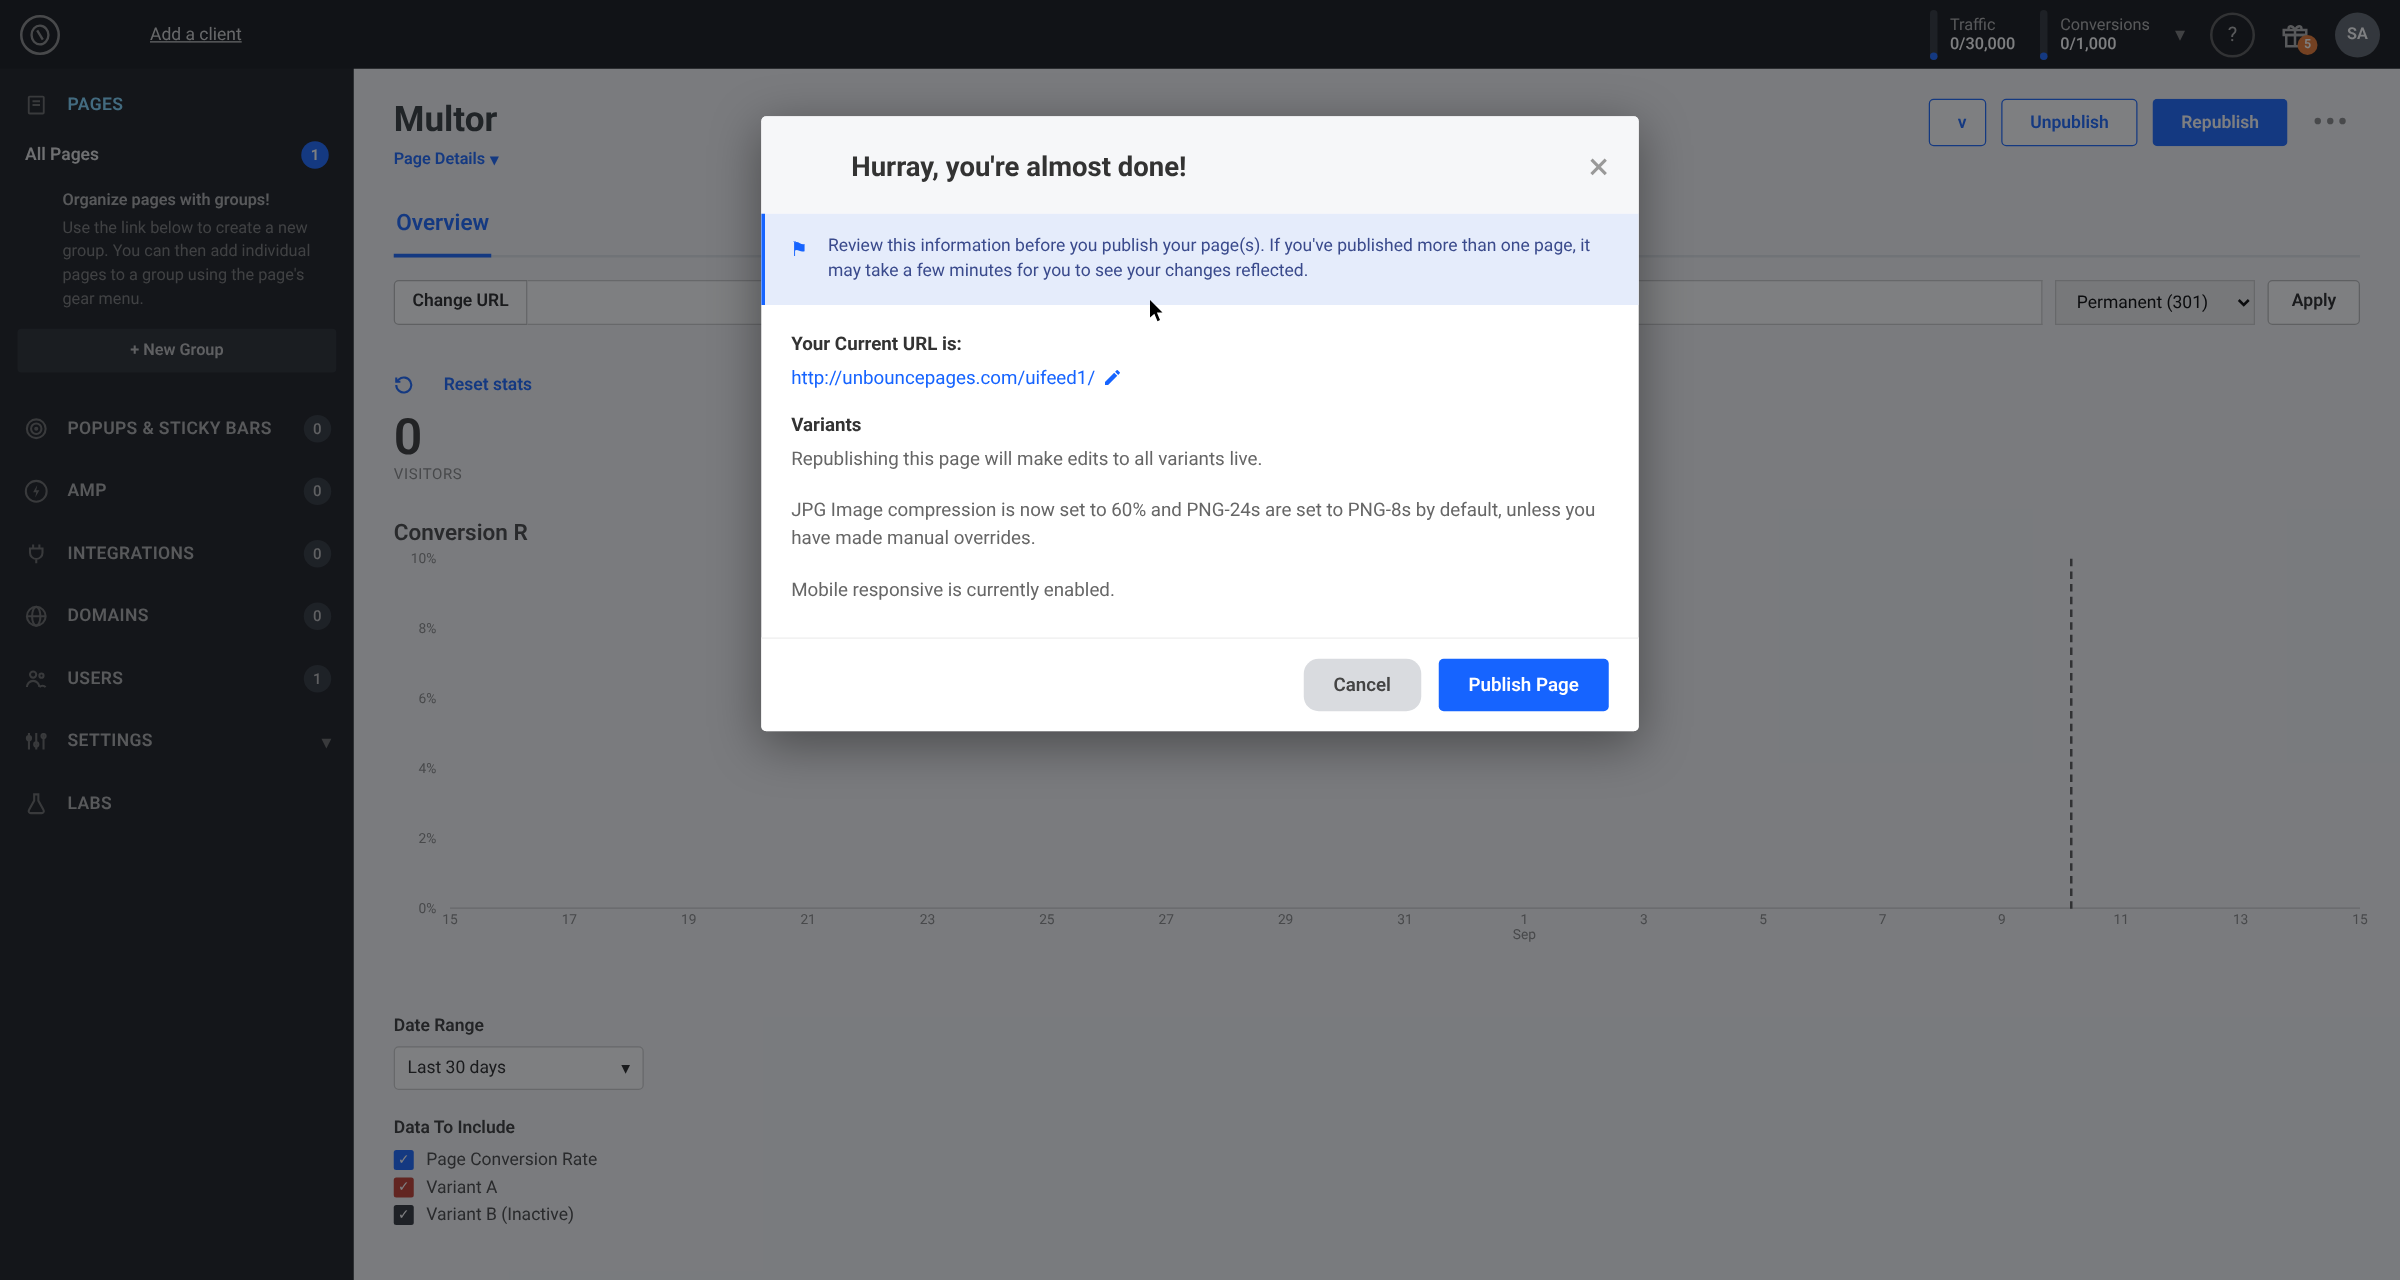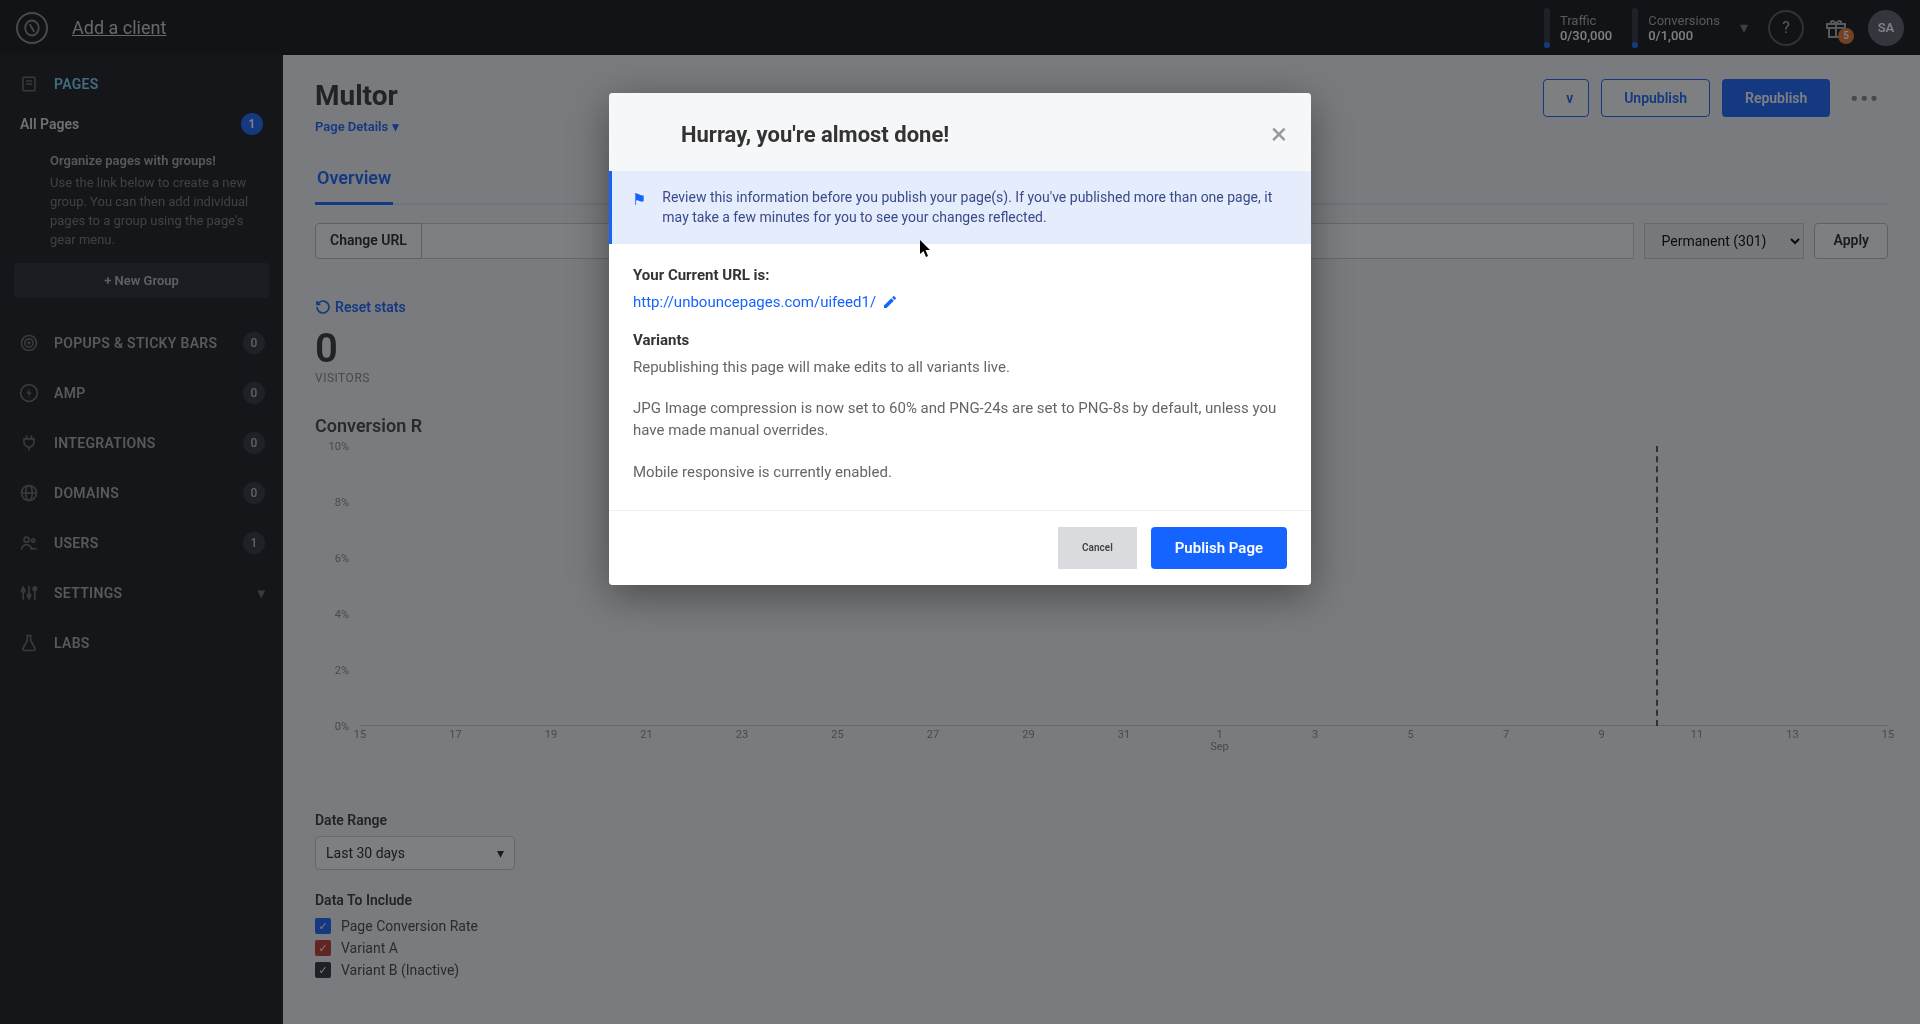--- a/index.html
+++ b/index.html
@@ -2,21 +2,21 @@
 <html><head>
 <meta charset="utf-8">
 <style>
 * { margin: 0; padding: 0; box-sizing: border-box; font-family: -apple-system, BlinkMacSystemFont, "Segoe UI", Roboto, sans-serif; }
 body { background: #1a1d21; color: #fff; overflow: hidden; width: 1920px; height: 1024px; position: relative; }
 
 
 .topbar { height: 55px; background: #0f1114; display: flex; align-items: center; padding: 0 16px; justify-content: space-between; }
 .topbar-left { display: flex; align-items: center; gap: 24px; }
 .logo { width: 32px; height: 32px; border: 2px solid #888; border-radius: 50%; display: flex; align-items: center; justify-content: center; color: #888; }
-.add-client { color: #ccc; font-size: 18px; text-decoration: underline; cursor: pointer; }
+.add-client { color: #ccc; font-size: 14px; text-decoration: underline; cursor: pointer; margin-left: 48px; }
 .topbar-right { display: flex; align-items: center; gap: 20px; }
 .metric { display: flex; align-items: center; gap: 10px; }
 .metric-bar { width: 6px; height: 40px; background: #2a2f36; border-radius: 3px; position: relative; }
 .metric-bar::after { content: ''; position: absolute; bottom: 0; left: 0; right: 0; height: 6px; background: #1664ff; border-radius: 3px; }
 .metric-text { display: flex; flex-direction: column; font-size: 13px; }
 .metric-label { color: #aaa; }
 .metric-value { color: #fff; font-weight: 500; }
 .topbar-icon { width: 36px; height: 36px; border-radius: 50%; display: flex; align-items: center; justify-content: center; color: #aaa; border: 2px solid #555; font-size: 16px; cursor: pointer; }
 .gift-wrap { position: relative; cursor: pointer; color: #aaa; }
 .gift-badge { position: absolute; bottom: -4px; right: -6px; background: #e8762d; color: #fff; font-size: 10px; width: 16px; height: 16px; border-radius: 50%; display: flex; align-items: center; justify-content: center; font-weight: 600; }
@@ -51,21 +51,21 @@
 .page-details { color: #1664ff; font-size: 13px; font-weight: 600; cursor: pointer; margin-top: 2px; display: inline-flex; align-items: center; gap: 4px; }
 .tabs { border-bottom: 2px solid #e1e4e8; margin-top: 20px; }
 .tab { display: inline-block; padding: 12px 2px 14px; font-size: 18px; font-weight: 600; color: #1664ff; border-bottom: 3px solid #1664ff; margin-bottom: -2px; }
 .url-row { display: flex; gap: 0; margin-top: 18px; align-items: stretch; }
 .change-url-btn { border: 1px solid #bbb; padding: 8px 14px; font-size: 14px; font-weight: 600; border-radius: 4px 0 0 4px; background: #fff; cursor: pointer; }
 .url-input { flex: 1; border: 1px solid #ccc; border-left: none; padding: 8px 12px; font-size: 14px; }
 .redirect-select { border: 1px solid #ccc; padding: 8px 12px; font-size: 14px; width: 160px; margin-left: 10px; }
 .apply-btn { border: 1px solid #bbb; padding: 8px 18px; font-size: 14px; font-weight: 600; margin-left: 10px; border-radius: 4px; background: #fff; cursor: pointer; }
 
 .stats-row { display: flex; gap: 40px; margin-top: 40px; align-items: center; }
-.reset-stats { display: flex; align-items: flex-end; gap: 4px; color: #1664ff; font-size: 14px; font-weight: 600; cursor: pointer; }
+.reset-stats { display: flex; align-items: flex-end; gap: 24px; color: #1664ff; font-size: 14px; font-weight: 600; cursor: pointer; }
 .stat-num { font-size: 40px; font-weight: 600; color: #333; line-height: 1; }
 .stat-label { font-size: 12px; color: #888; letter-spacing: 0.5px; text-transform: uppercase; margin-top: 2px; }
 
 .chart-section { margin-top: 30px; display: flex; gap: 30px; flex-direction: column; }
 .chart-title { font-size: 18px; font-weight: 600; color: #444; margin-bottom: 10px; }
 .chart-area { flex: 1; position: relative; height: 310px; }
 .y-axis { position: absolute; left: 0; top: 0; bottom: 30px; width: 40px; }
 .y-tick { position: absolute; right: 6px; font-size: 11px; color: #888; transform: translateY(-50%); }
 .grid-area { position: absolute; left: 45px; right: 0; top: 0; bottom: 30px; border-bottom: 1px solid #ccc; }
 .x-axis { position: absolute; left: 45px; right: 0; bottom: 0; height: 30px; display: flex; }
@@ -91,21 +91,21 @@
 .modal-close { color: #999; font-size: 30px; cursor: pointer; line-height: 1; }
 .modal-banner { background: #e5ecfb; padding: 16px 22px 16px 20px; display: flex; gap: 16px; font-size: 14px; color: #3a4a8c; line-height: 1.45; border-left: 3px solid #1664ff; margin: 0; }
 .modal-banner .flag { color: #1664ff; font-size: 16px; margin-top: 1px; }
 .modal-body { padding: 22px 24px 26px; }
 .mb-section { margin-bottom: 20px; }
 .mb-label { font-size: 15px; font-weight: 700; color: #333; margin-bottom: 8px; }
 .mb-text { font-size: 15px; color: #666; line-height: 1.45; }
 .mb-url { color: #1664ff; font-size: 15px; display: inline-flex; align-items: center; gap: 6px; }
 .pencil { color: #1664ff; cursor: pointer; }
 .modal-footer { padding: 16px 24px; background: #fff; display: flex; justify-content: flex-end; gap: 14px; border-top: 1px solid #eee; }
-.btn-cancel { background: #d9dbdf; color: #444; padding: 12px 24px; border-radius: 0; font-size: 10px; font-weight: 600; cursor: pointer; border: none; }
+.btn-cancel { background: #d9dbdf; color: #444; padding: 12px 24px; border-radius: 12px; font-size: 15px; font-weight: 600; cursor: pointer; border: none; }
 .btn-publish { background: #1664ff; color: #fff; padding: 12px 24px; border-radius: 4px; font-size: 15px; font-weight: 600; cursor: pointer; border: none; }
 
 .cursor-pointer { position: absolute; left: 920px; top: 240px; font-size: 16px; color: #000; pointer-events: none; z-index: 1000; }
 svg { display: block; }
 </style>
 </head>
 <body>
 
 <div class="topbar">
   <div class="topbar-left">

